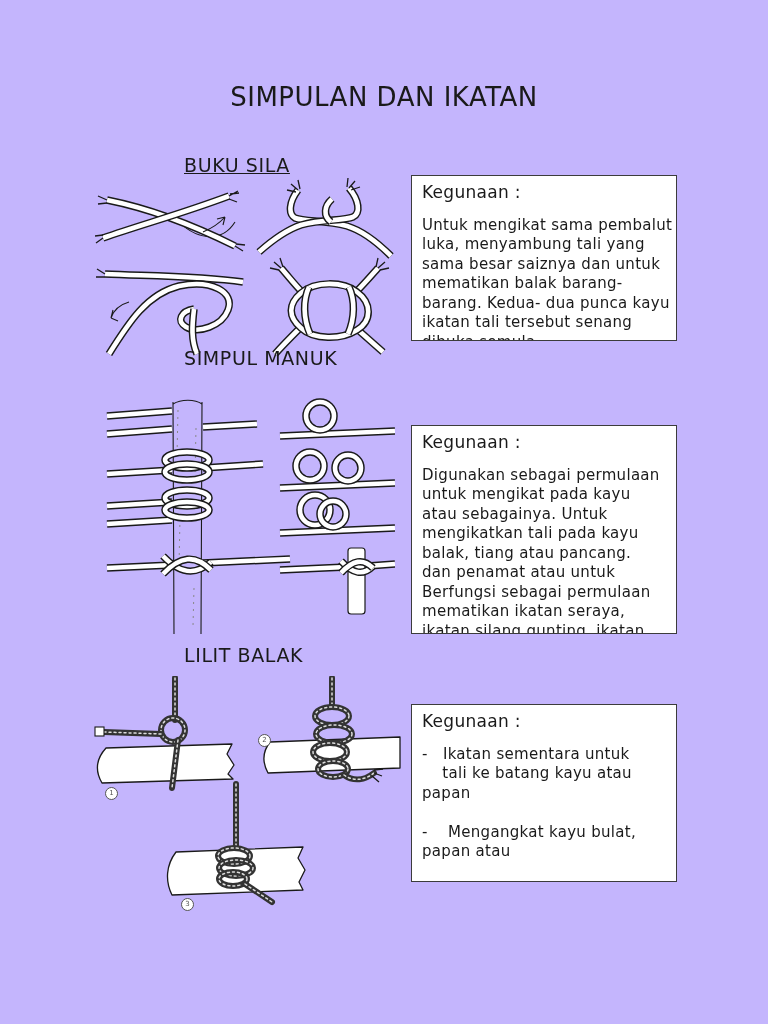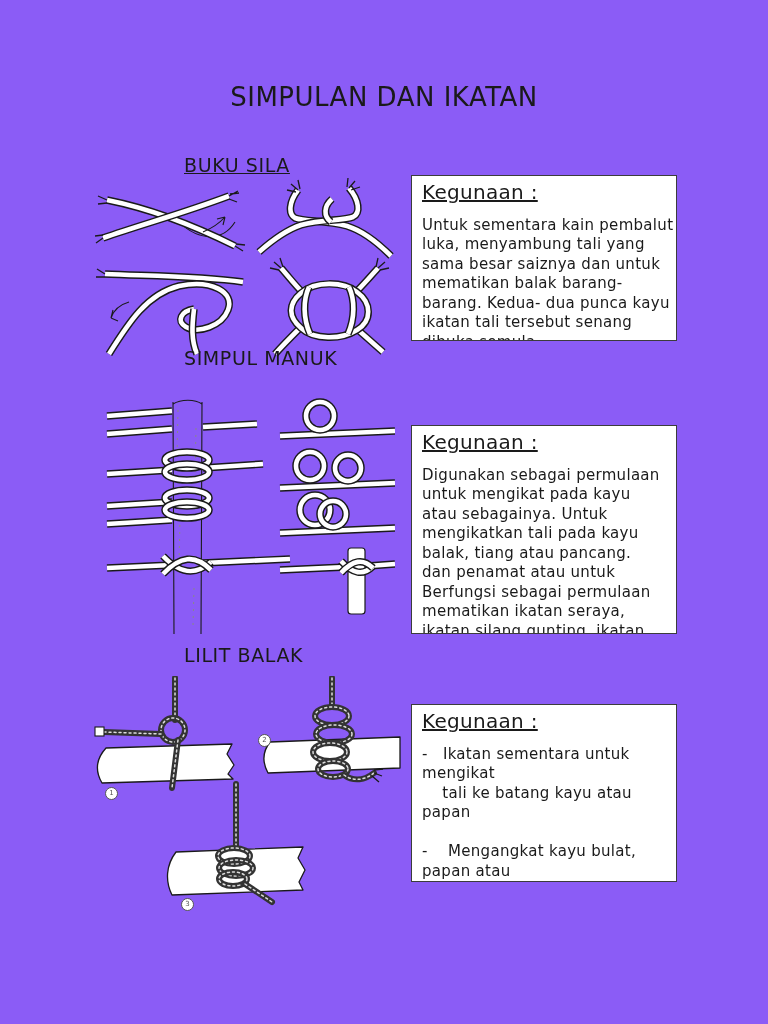--- a/index.html
+++ b/index.html
@@ -1,18 +1,18 @@
 <!DOCTYPE html>
 <html><head>
 <meta charset="utf-8">
 <style>
   html,body{margin:0;padding:0;background:#fff;}
   .page{
     position:relative;width:768px;height:1024px;margin:0 auto;
-    background:#8b5cf6;overflow:hidden;
+    background:#c4b5fd;overflow:hidden;
     font-family:"DejaVu Sans","Liberation Sans",sans-serif;
     color:#1a1a1a;
   }
   .title{
     position:absolute;left:0;top:82px;width:768px;
     text-align:center;font-size:26px;font-weight:400;
     letter-spacing:0.5px;margin:0;color:#1a1a1a;
   }
   .heading{
     position:absolute;left:184px;margin:0;
@@ -24,21 +24,21 @@
   .il-2{left:105px;top:398px;width:290px;height:240px;}
   .il-3{left:82px;top:676px;width:320px;height:242px;}
   .kbox{
     position:absolute;left:411px;width:266px;
     border:1.5px solid #3c3c3c;background:#fff;
     box-sizing:border-box;padding:7px 10px;overflow:hidden;
   }
   .kb-1{top:175px;height:166px;}
   .kb-2{top:425px;height:209px;}
   .kb-3{top:704px;height:178px;}
-  .klabel{font-size:20px;line-height:19.5px;letter-spacing:0.3px;margin-bottom:13px;white-space:pre;text-decoration:underline;}
+  .klabel{font-size:17px;line-height:19.5px;letter-spacing:0.3px;margin-bottom:13px;white-space:pre;}
   .kline{font-size:15px;line-height:19.5px;letter-spacing:0.3px;white-space:pre;min-height:19.5px;}
   .marker{
     position:absolute;width:11px;height:11px;border:1px solid #555;border-radius:50%;
     font-size:7px;line-height:11px;text-align:center;color:#555;background:#fff;
   }
   
   svg .rope{fill:none;stroke:#1a1a1a;stroke-width:7.5;stroke-linecap:butt;}
   svg .rope-in{fill:none;stroke:#fff;stroke-width:4.6;stroke-linecap:butt;}
   svg .drope{fill:none;stroke:#333;stroke-width:6;stroke-linecap:round;}
   svg .drope-in{fill:none;stroke:#ddd;stroke-width:1.5;stroke-dasharray:2 3;stroke-linecap:round;}
@@ -103,21 +103,21 @@
       <path class="rope" d="M254,111 C260,124 260,142 253,158"></path>
         <path class="rope-in" d="M254,111 C260,124 260,142 253,158"></path>
       <path class="fray" d="M186,92 l-7,-6 M188,91 l-3,-9 M184,94 l-9,-2"></path>
       <path class="fray" d="M283,92 l7,-6 M281,91 l2,-9 M285,94 l9,-2"></path>
     </svg>
   </div>
 
   <div class="kbox kb-1">
     <div class="klabel">Kegunaan :</div>
     <div>
-      <div class="kline">Untuk sementara kain pembalut</div>
+      <div class="kline">Untuk mengikat sama pembalut</div>
       <div class="kline">luka, menyambung tali yang</div>
       <div class="kline">sama besar saiznya dan untuk</div>
       <div class="kline">mematikan balak barang-</div>
       <div class="kline">barang. Kedua- dua punca kayu</div>
       <div class="kline">ikatan tali tersebut senang</div>
       <div class="kline">dibuka semula.</div>
     </div>
   </div>
 
   <h2 class="heading h-2">SIMPUL MANUK</h2>
@@ -250,21 +250,20 @@
     </svg>
     <span class="marker" style="left:23px;top:111px;">1</span>
     <span class="marker" style="left:176px;top:58px;">2</span>
     <span class="marker" style="left:99px;top:222px;">3</span>
   </div>
 
   <div class="kbox kb-3">
     <div class="klabel">Kegunaan :</div>
     <div>
       <div class="kline">-   Ikatan sementara untuk</div>
-      <div class="kline">mengikat</div>
       <div class="kline">    tali ke batang kayu atau</div>
       <div class="kline">papan</div>
       <div class="kline"></div>
       <div class="kline">-    Mengangkat kayu bulat,</div>
       <div class="kline">papan atau</div>
     </div>
   </div>
 
 </div>
 

